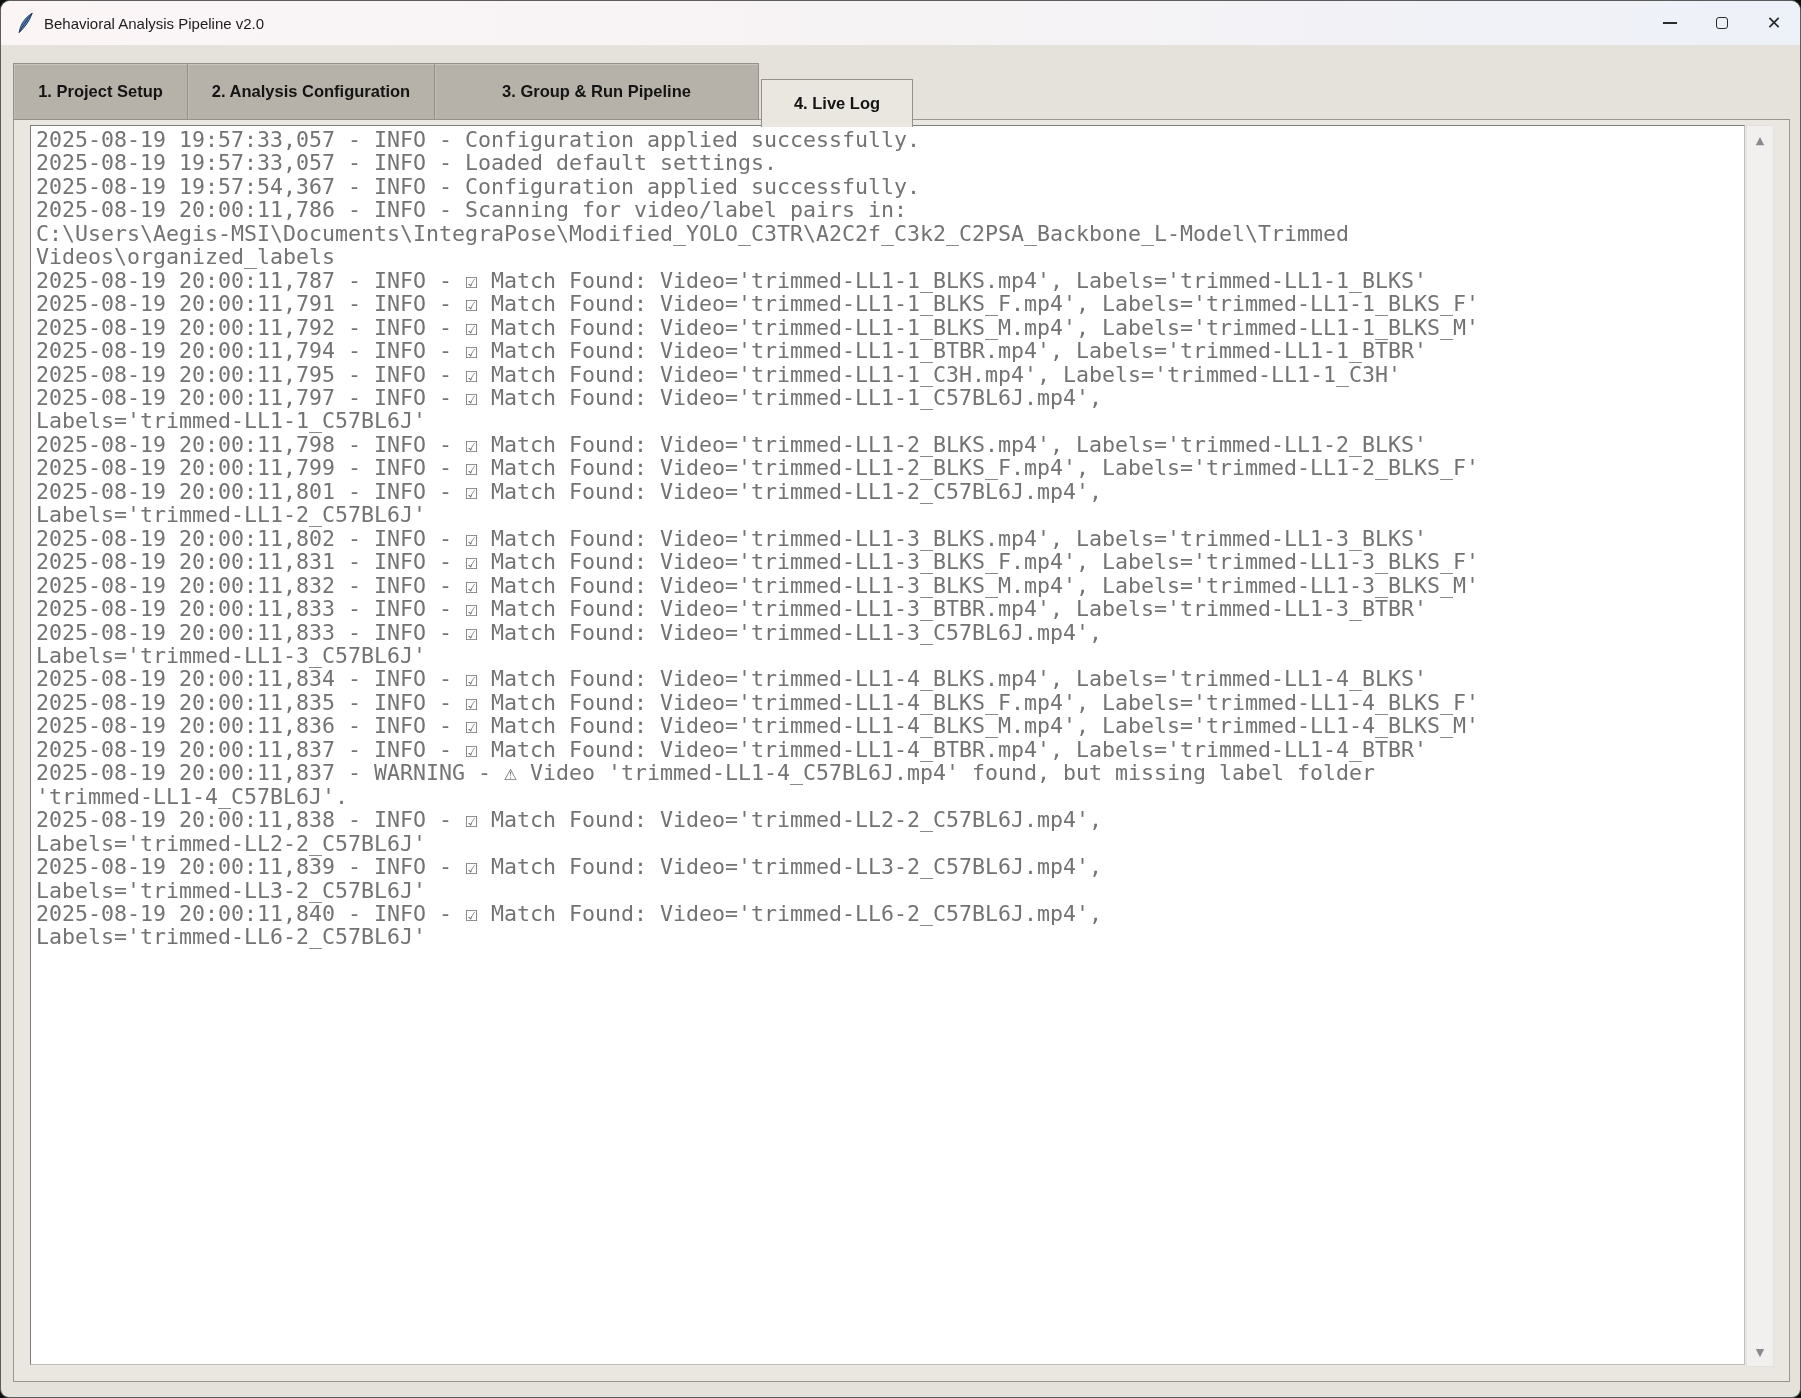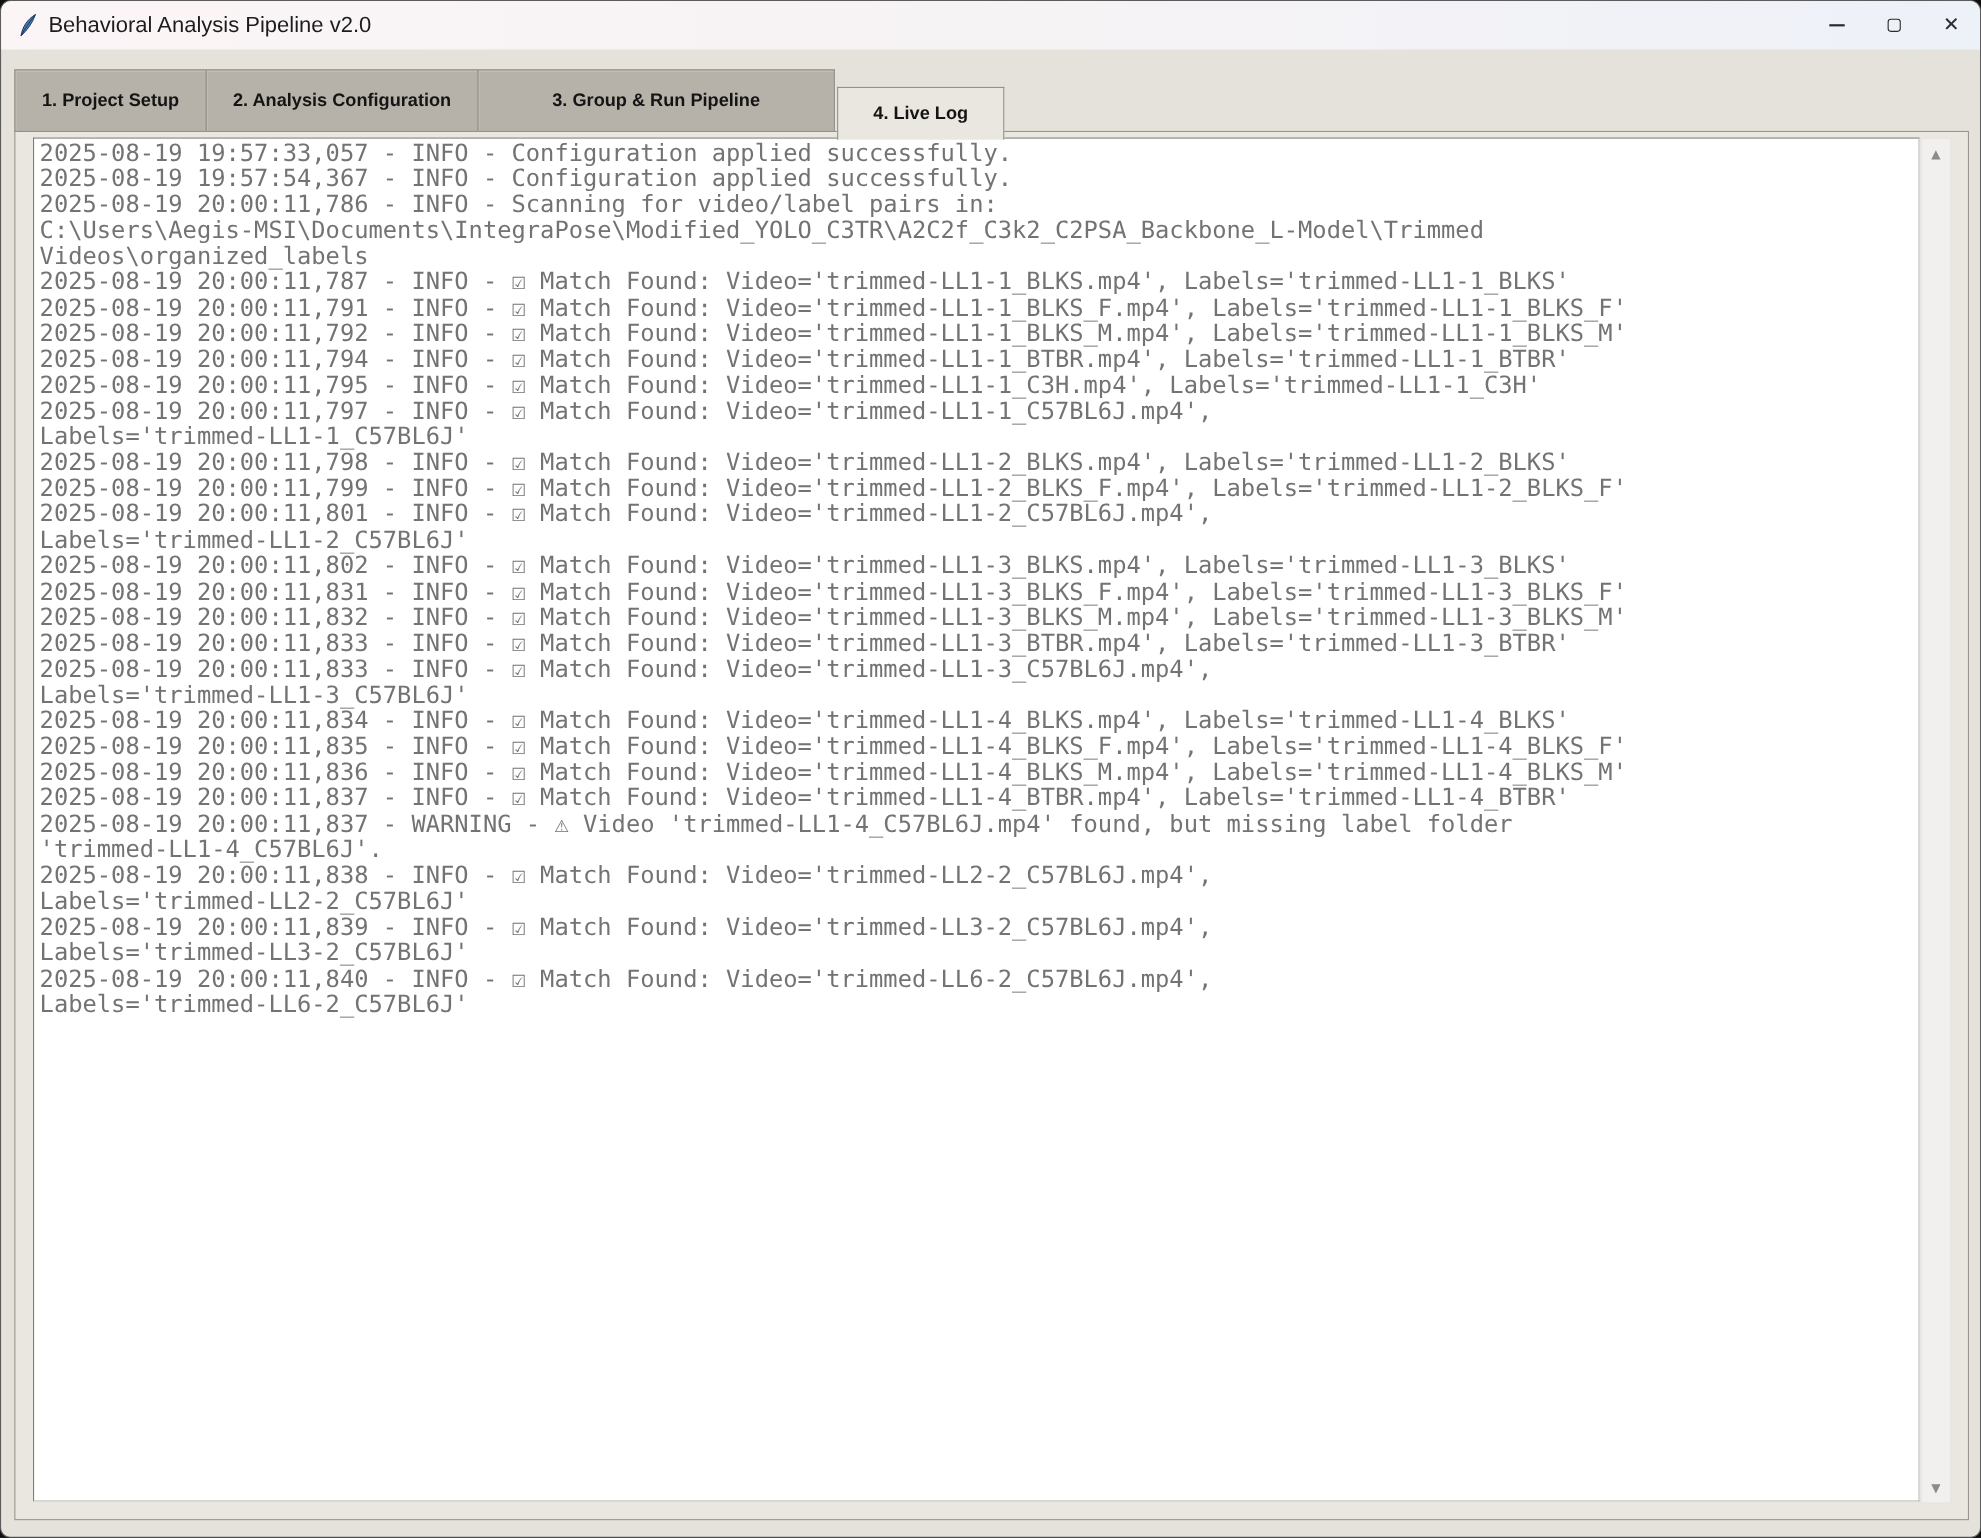--- a/index.html
+++ b/index.html
@@ -13,21 +13,21 @@
     overflow:hidden;
     font-family:"Liberation Sans", sans-serif;
   }
   
   .titlebar{
     position:absolute;top:0;left:0;right:0;height:44px;
     background:linear-gradient(90deg,#fbf5f6 0%,#f6f3f5 55%,#edf1f8 100%);
     display:flex;align-items:center;
   }
   .app-icon{margin-left:15px;display:flex;align-items:center;}
-  .title-text{margin-left:9px;font-size:20px;color:#1c1c1c;}
+  .title-text{margin-left:9px;font-size:15px;color:#1c1c1c;}
   .win-controls{margin-left:auto;display:flex;height:100%;}
   .win-btn{
     width:52px;height:100%;border:none;background:transparent;
     display:flex;align-items:center;justify-content:center;
     padding:0;cursor:default;color:#2b2b2b;
   }
   .ic-min{display:block;width:14px;height:1.6px;background:#2b2b2b;}
   .ic-max{display:block;width:12px;height:12px;border:1.6px solid #2b2b2b;border-radius:3px;}
   .ic-close{font-size:18px;line-height:1;color:#2b2b2b;font-family:"DejaVu Sans",sans-serif;}
   
@@ -129,20 +129,21 @@
     </div>
     <div class="tab active tab-w4">
       <span>4. Live Log</span>
     </div>
   </div>
 
   <div class="page">
     <div class="logbox">
       <div>
           <div class="log-line">2025-08-19 19:57:33,057 - INFO - Configuration applied successfully.</div>
+          <div class="log-line">2025-08-19 19:57:33,057 - INFO - Loaded default settings.</div>
           <div class="log-line">2025-08-19 19:57:54,367 - INFO - Configuration applied successfully.</div>
           <div class="log-line">2025-08-19 20:00:11,786 - INFO - Scanning for video/label pairs in:</div>
           <div class="log-line">C:\Users\Aegis-MSI\Documents\IntegraPose\Modified_YOLO_C3TR\A2C2f_C3k2_C2PSA_Backbone_L-Model\Trimmed</div>
           <div class="log-line">Videos\organized_labels</div>
           <div class="log-line">2025-08-19 20:00:11,787 - INFO - ☑ Match Found: Video='trimmed-LL1-1_BLKS.mp4', Labels='trimmed-LL1-1_BLKS'</div>
           <div class="log-line">2025-08-19 20:00:11,791 - INFO - ☑ Match Found: Video='trimmed-LL1-1_BLKS_F.mp4', Labels='trimmed-LL1-1_BLKS_F'</div>
           <div class="log-line">2025-08-19 20:00:11,792 - INFO - ☑ Match Found: Video='trimmed-LL1-1_BLKS_M.mp4', Labels='trimmed-LL1-1_BLKS_M'</div>
           <div class="log-line">2025-08-19 20:00:11,794 - INFO - ☑ Match Found: Video='trimmed-LL1-1_BTBR.mp4', Labels='trimmed-LL1-1_BTBR'</div>
           <div class="log-line">2025-08-19 20:00:11,795 - INFO - ☑ Match Found: Video='trimmed-LL1-1_C3H.mp4', Labels='trimmed-LL1-1_C3H'</div>
           <div class="log-line">2025-08-19 20:00:11,797 - INFO - ☑ Match Found: Video='trimmed-LL1-1_C57BL6J.mp4',</div>

